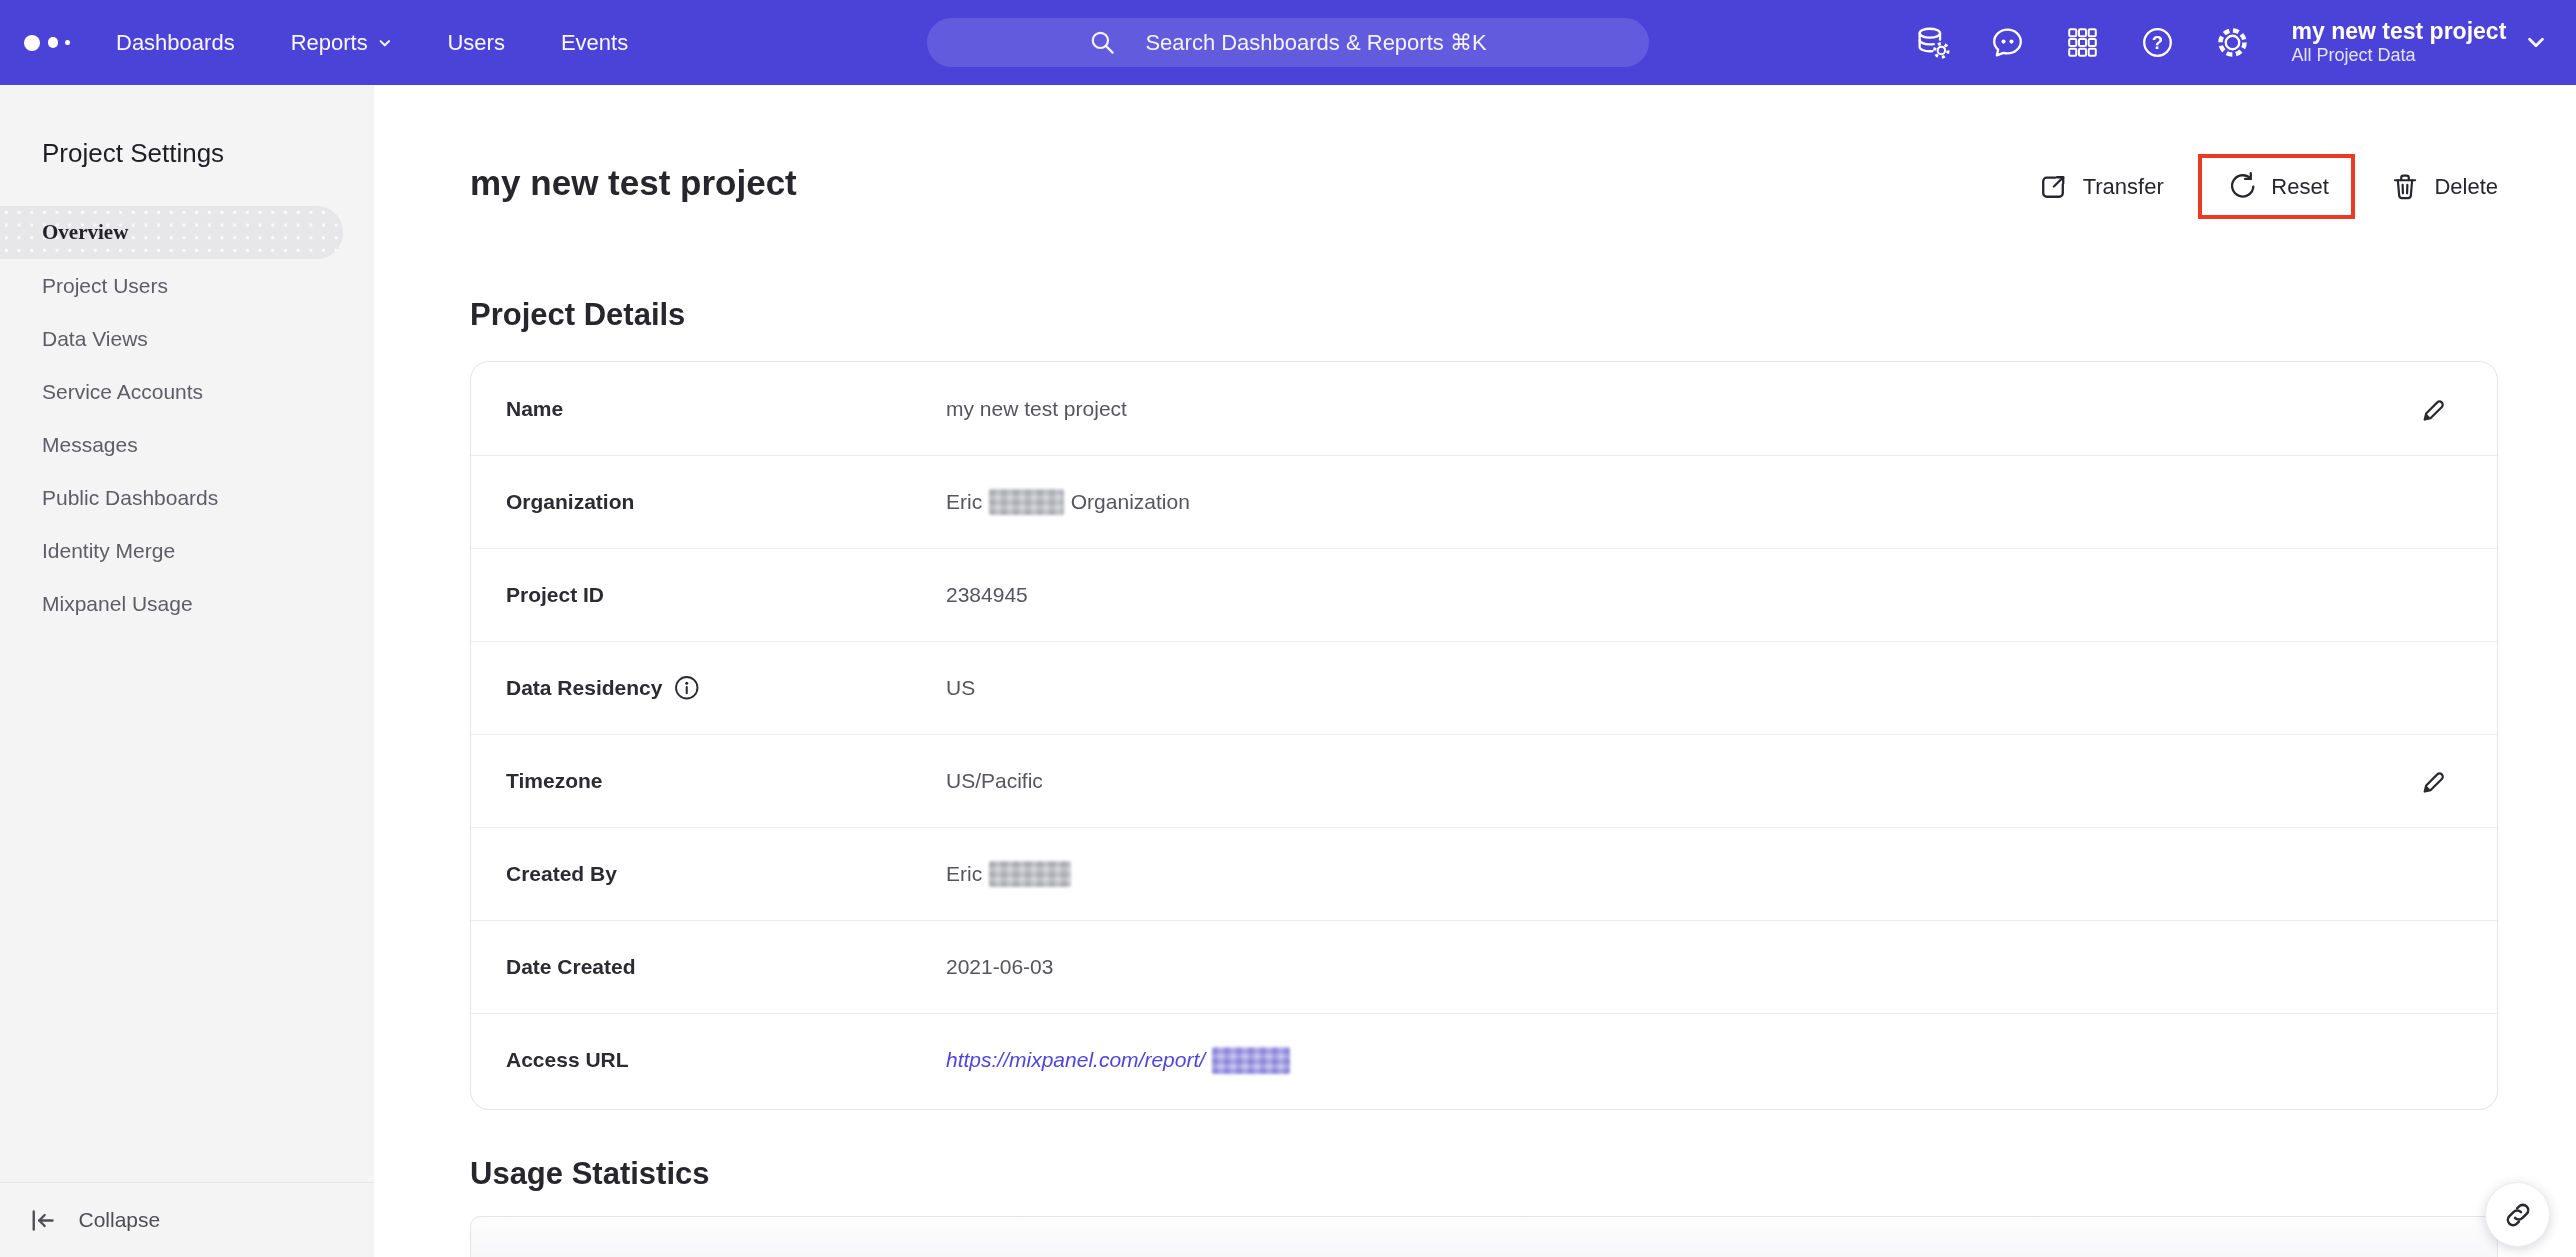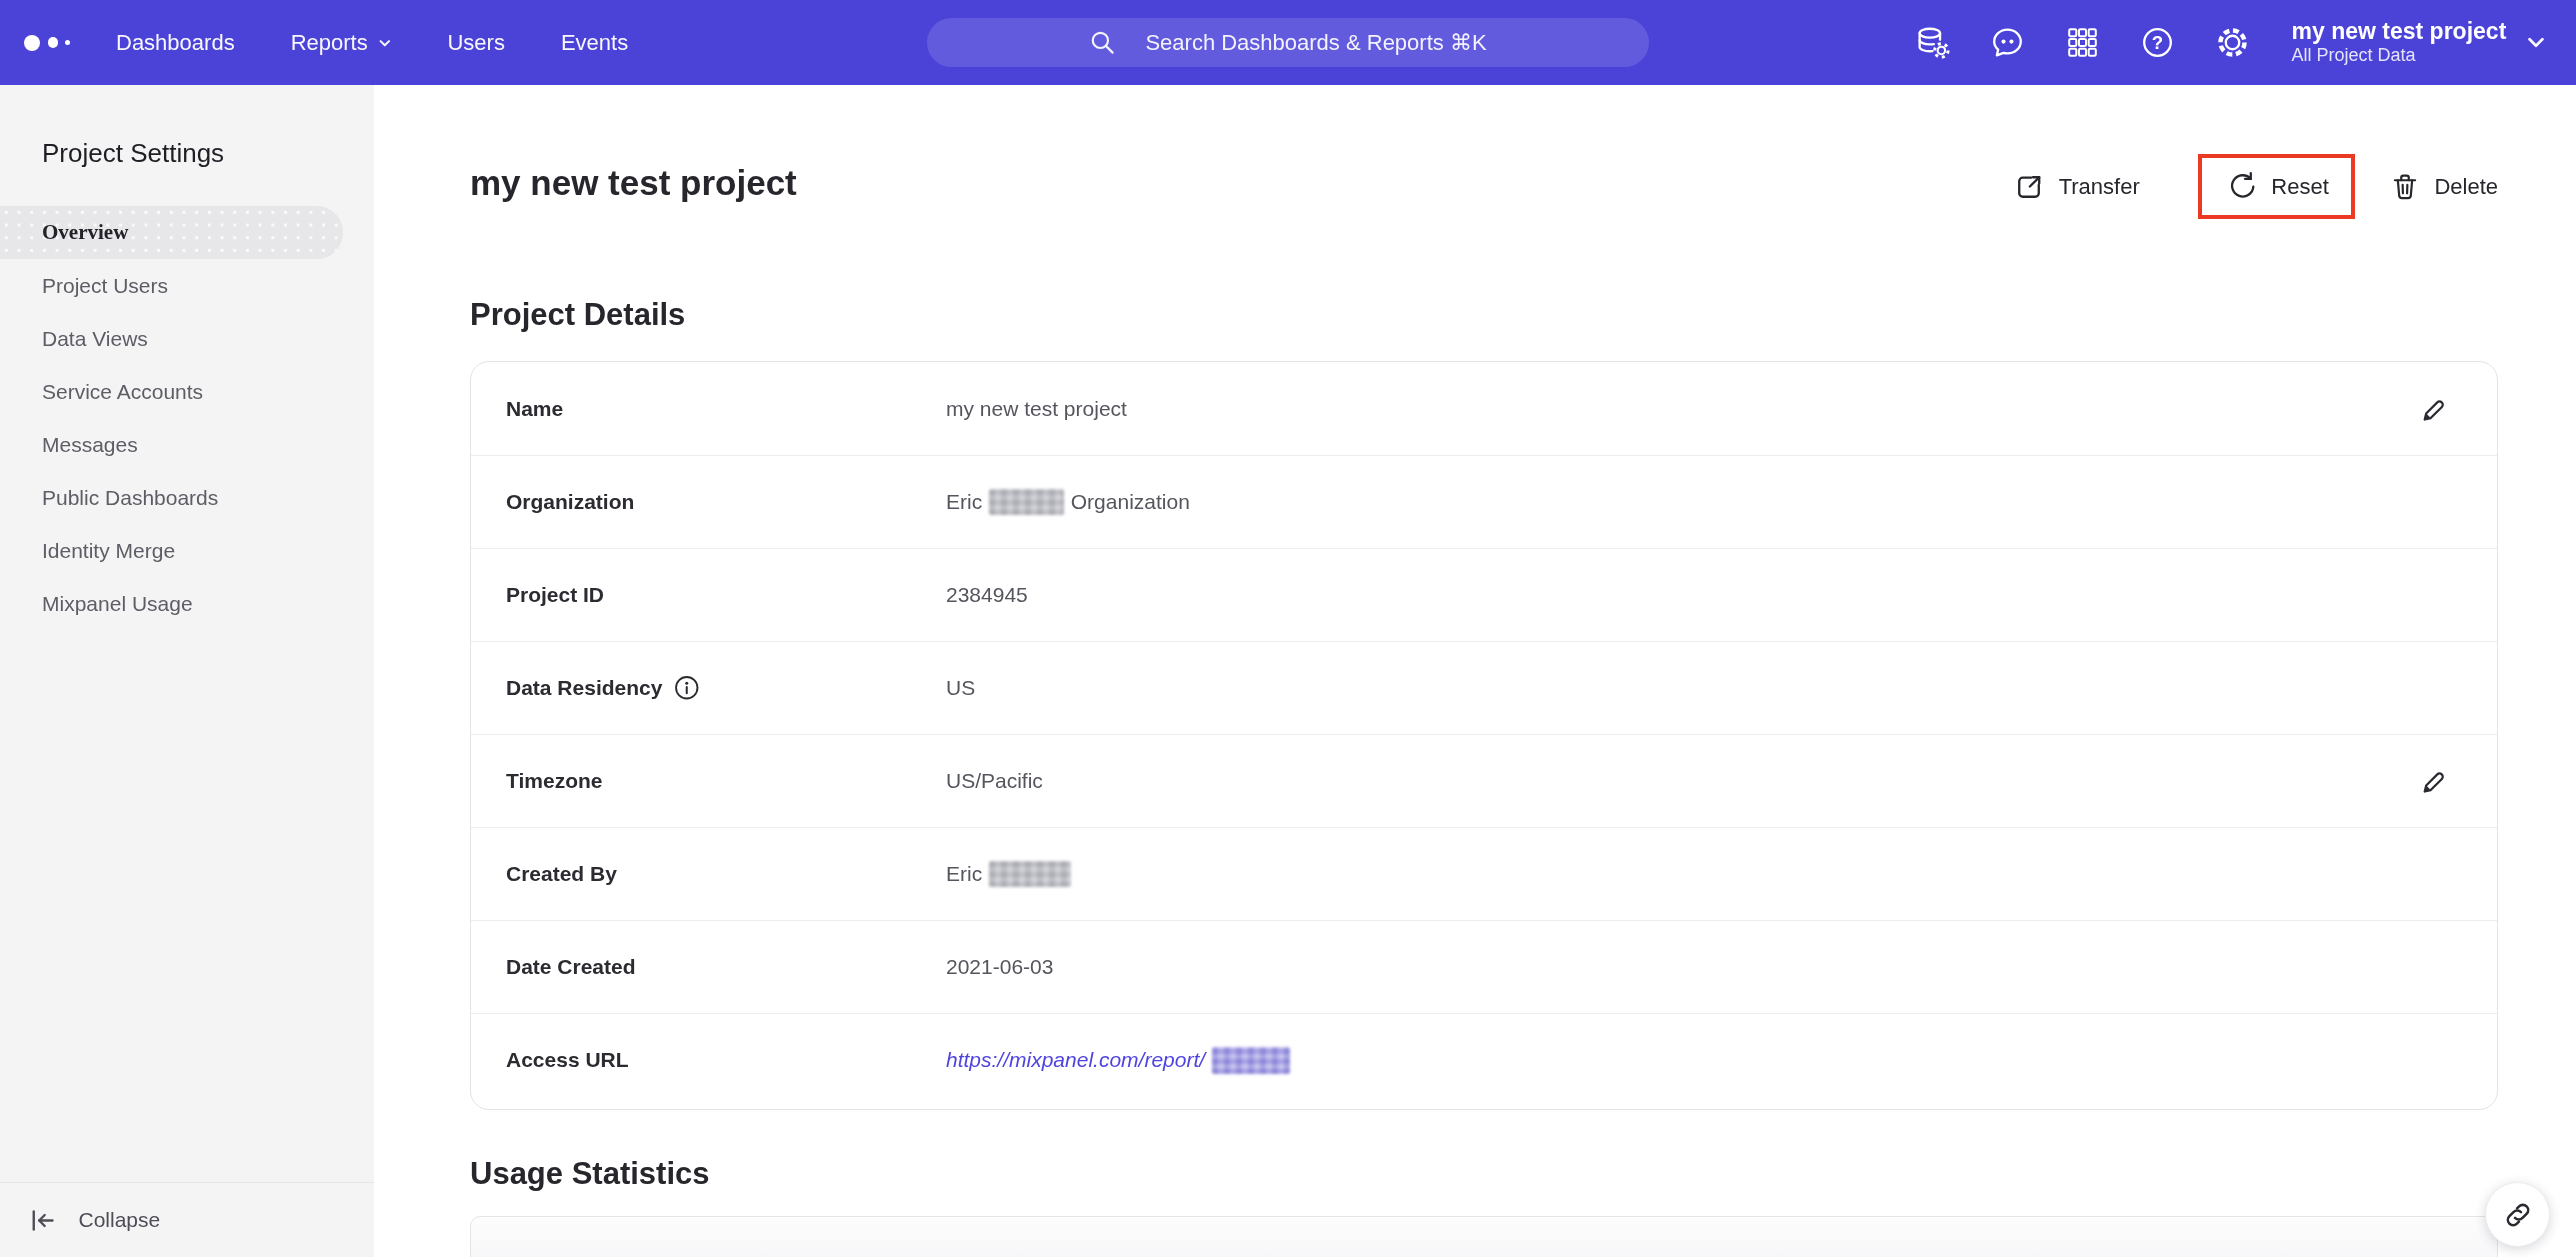--- a/index.html
+++ b/index.html
@@ -35,21 +35,21 @@
         background-image:radial-gradient(circle, rgba(255,255,255,.8) 1.4px, transparent 1.6px);
         background-size:12.7px 12.7px; border-radius:0 26px 26px 0; color:#222228; font-weight:bold;font-family:Liberation Serif, serif; }
   .sidebar-footer { position:absolute; bottom:0; left:0; width:374px; height:75px; border-top:1.7px solid #e5e5e8;
         display:flex; align-items:center; gap:22px; padding-left:25.5px; color:#4d4d55; font-size:21px; cursor:pointer; }
 
   
   .main { position:absolute; left:374px; top:85px; width:2202px; height:1172px; background:#fff; overflow:hidden; }
   .page-title { position:absolute; left:96px; top:78px; font-size:35px; font-weight:bold; color:#26262c; }
   .actions { position:absolute; right:78px; top:69px; height:65px; display:flex; align-items:center; gap:34px; }
   .action-btn { display:flex; align-items:center; gap:13.6px; font-size:22px; color:#26262c; cursor:pointer; white-space:nowrap; }
-  .reset-annotation { height:65px; border:4.2px solid #ea3a23; display:flex; align-items:center; padding:0 22px;margin-left:24px; }
+  .reset-annotation { height:65px; border:4.2px solid #ea3a23; display:flex; align-items:center; padding:0 22px; }
   .section-h { position:absolute; left:96px; font-size:31px; font-weight:bold; color:#26262c; }
   .sec-details { top:212px; }
   .sec-usage { top:1071px; }
 
   .card { position:absolute; left:96px; top:276px; width:2028px; height:749px;
           border:1.7px solid #e4e4e7; border-radius:19px; background:#fff; }
   .row { position:relative; height:93px; display:flex; align-items:center; border-top:0.8px solid #ededf0; }
   .row:first-child { border-top:none; }
   .row-label { width:475px; padding-left:35px; font-size:21px; font-weight:bold; color:#2b2b31;
                display:flex; align-items:center; gap:12px; }

